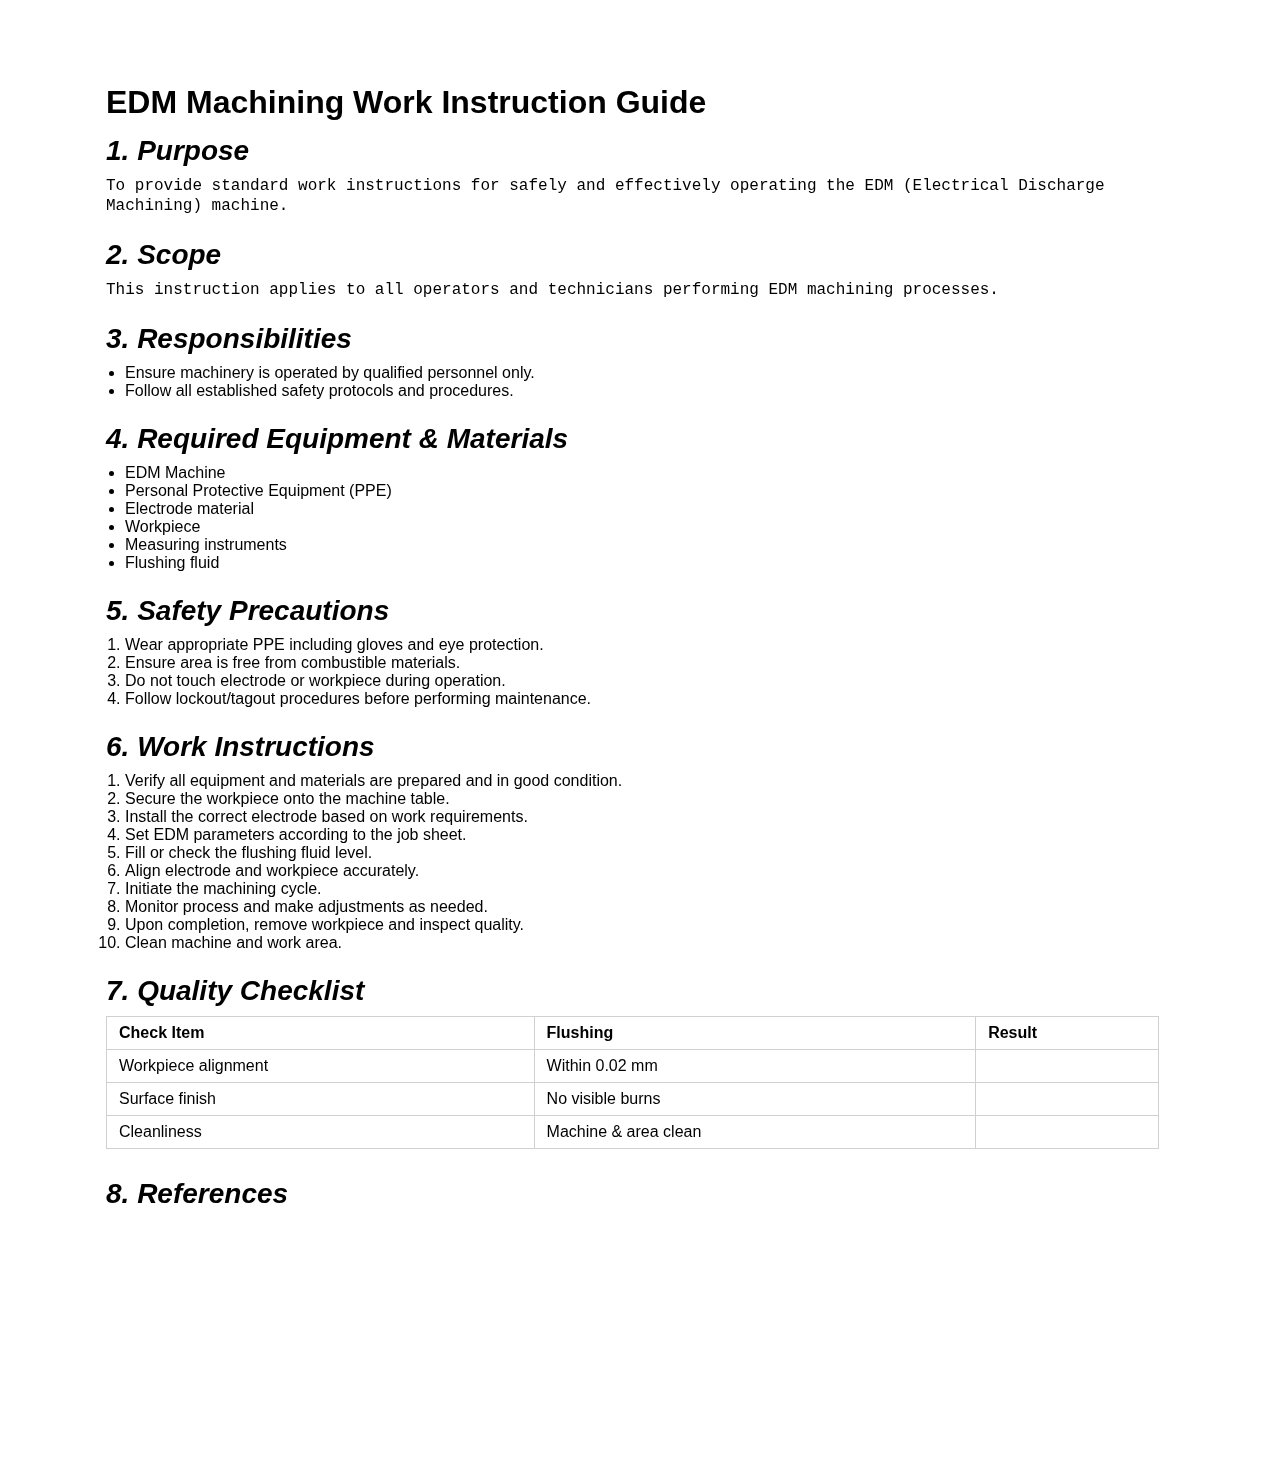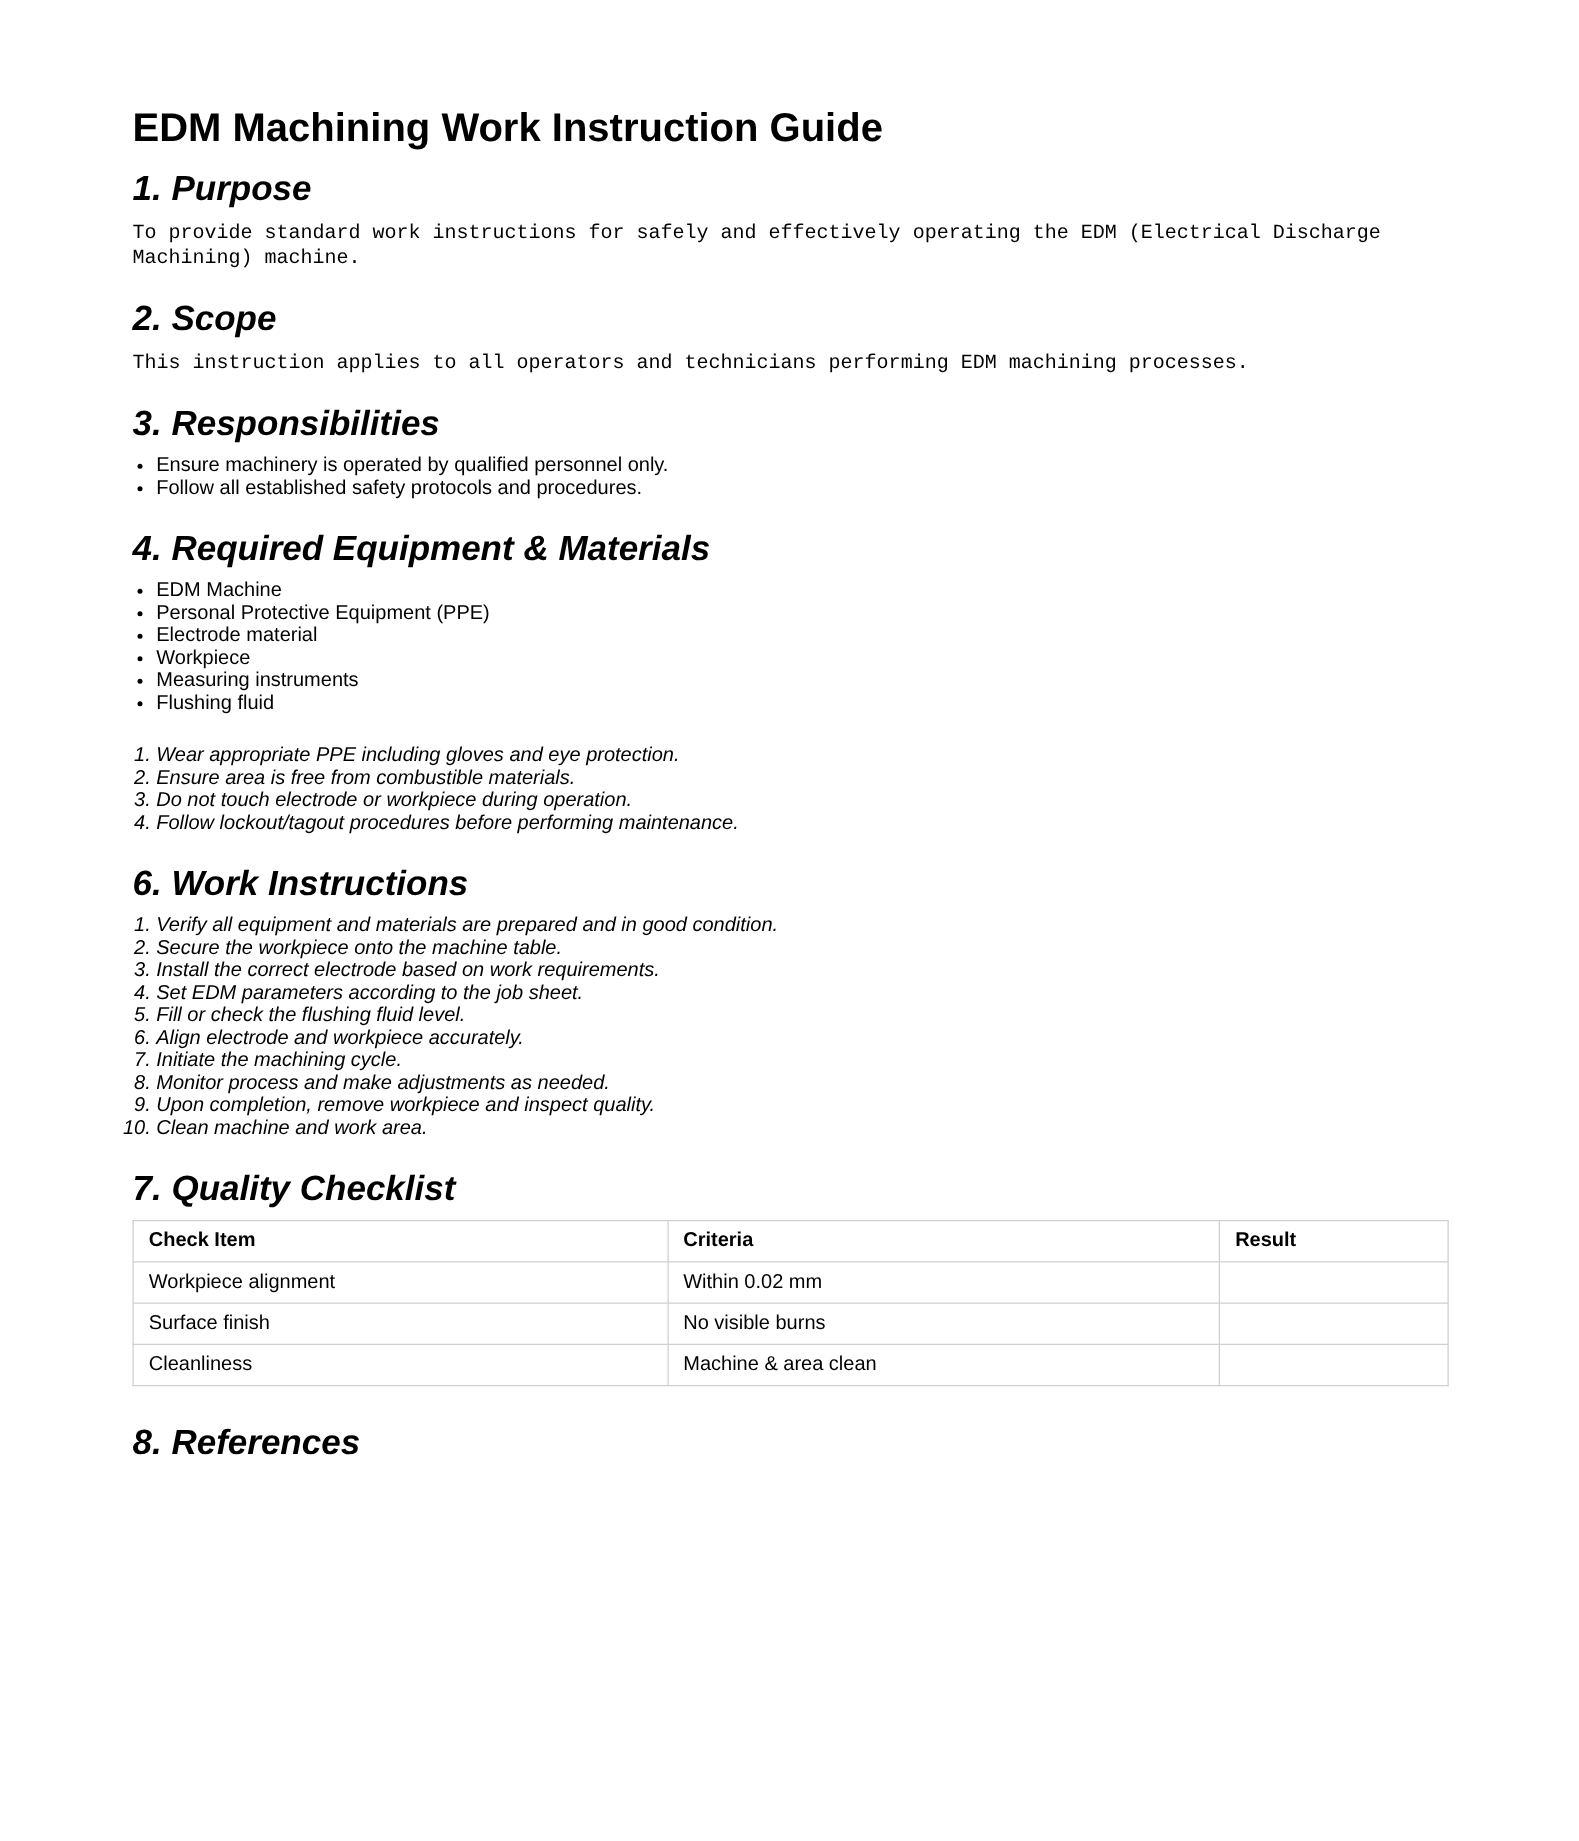--- a/index.html
+++ b/index.html
@@ -9,21 +9,21 @@
     width: 1263px;
     min-height: 1473px;
   }
   .page { padding: 68px 105px 0 106px; }
   h1 { font-size: 32px; font-weight: bold; margin: 14px 0 14px 0; line-height: 40px; }
   h2 { font-size: 28px; font-weight: bold; margin: 0 0 10px 0; line-height: 30px; font-style: italic; }
   p { font-size: 16px; margin: 0 0 18px 0; line-height: 20px; font-family: Liberation Mono, monospace; }
   section { margin-bottom: 24px; }
   ul, ol { margin: 0 0 18px 0; padding-left: 19px; font-size: 16px; line-height: 18px; }
   ul li { list-style: disc; }
-  ol li { list-style: decimal; font-style: italic; }
+  ol li { list-style: decimal; }
   table { border-collapse: collapse; width: 1053px; font-size: 16px; margin-bottom: 30px; }
   th, td { border: 1px solid #d0d0d0; text-align: left; padding: 7px 12px; height: 18px; }
   th { font-weight: bold; }
 </style>
 </head>
 <body>
 
 <div class="page">
   <h1>EDM Machining Work Instruction Guide</h1>
 
@@ -51,20 +51,21 @@
       <li>EDM Machine</li>
       <li>Personal Protective Equipment (PPE)</li>
       <li>Electrode material</li>
       <li>Workpiece</li>
       <li>Measuring instruments</li>
       <li>Flushing fluid</li>
     </ul>
   </section>
 
   <section>
+    <h2>5. Safety Precautions</h2>
     <ol>
       <li>Wear appropriate PPE including gloves and eye protection.</li>
       <li>Ensure area is free from combustible materials.</li>
       <li>Do not touch electrode or workpiece during operation.</li>
       <li>Follow lockout/tagout procedures before performing maintenance.</li>
     </ol>
   </section>
 
   <section>
     <h2>6. Work Instructions</h2>
@@ -86,21 +87,21 @@
     <h2>7. Quality Checklist</h2>
     <table>
       <colgroup>
           <col style="width:428px">
           <col style="width:442px">
           <col style="width:183px">
         </colgroup>
       <thead>
         <tr>
           <th>Check Item</th>
-          <th>Criteria</th>
+          <th>Flushing</th>
           <th>Result</th>
         </tr>
       </thead>
       <tbody>
         <tr>
           <td>Workpiece alignment</td>
           <td>Within 0.02 mm</td>
           <td></td>
         </tr>
         <tr>

